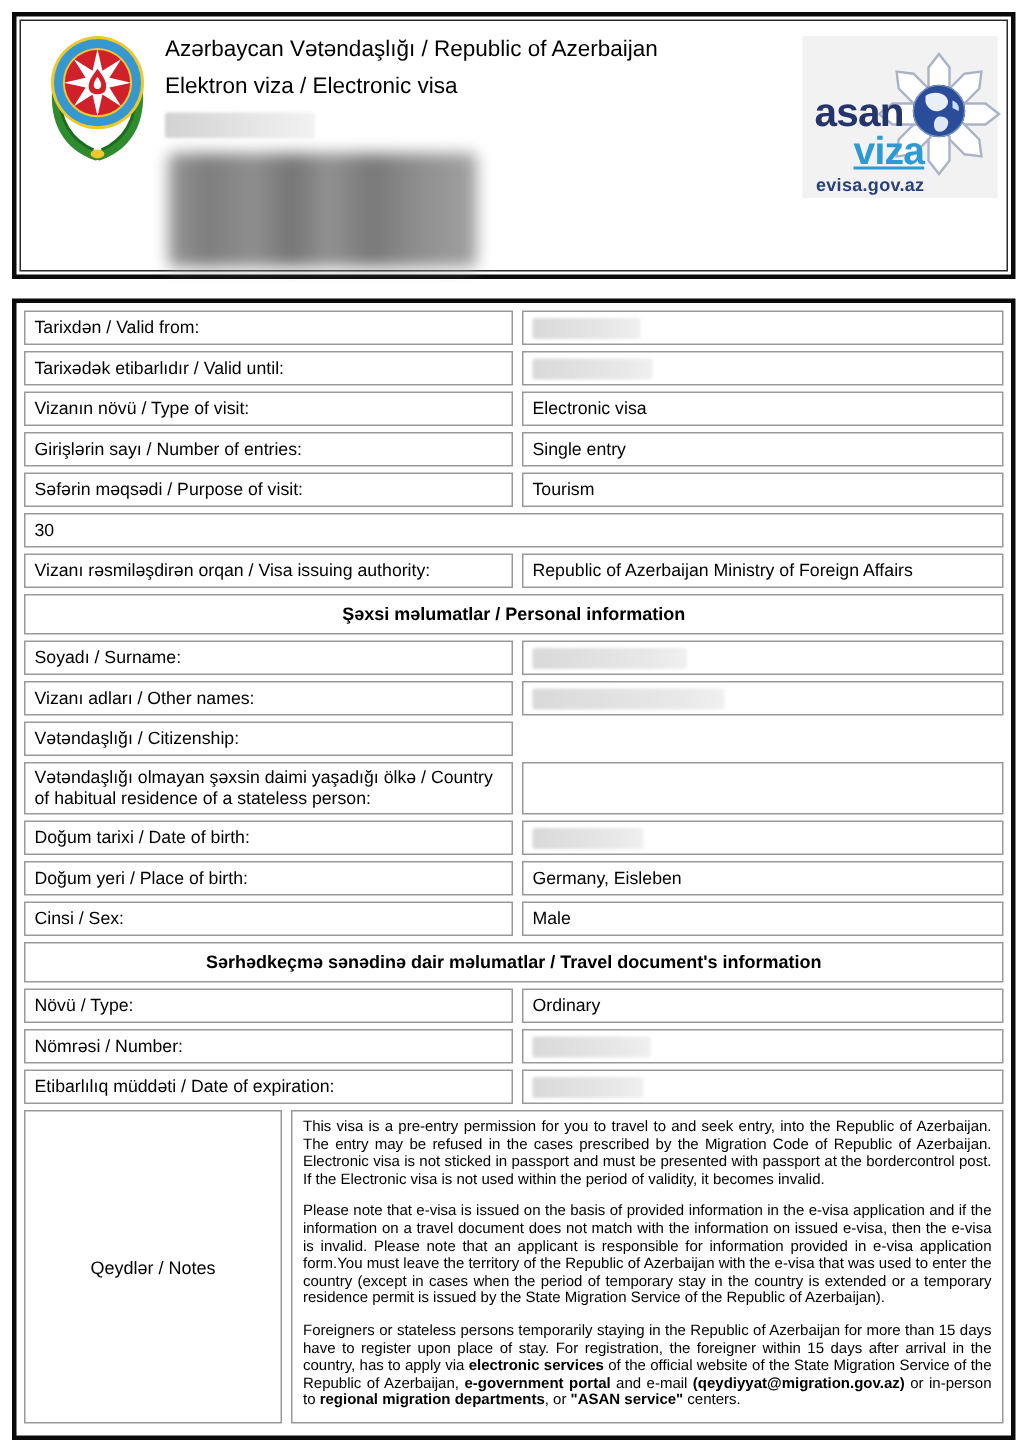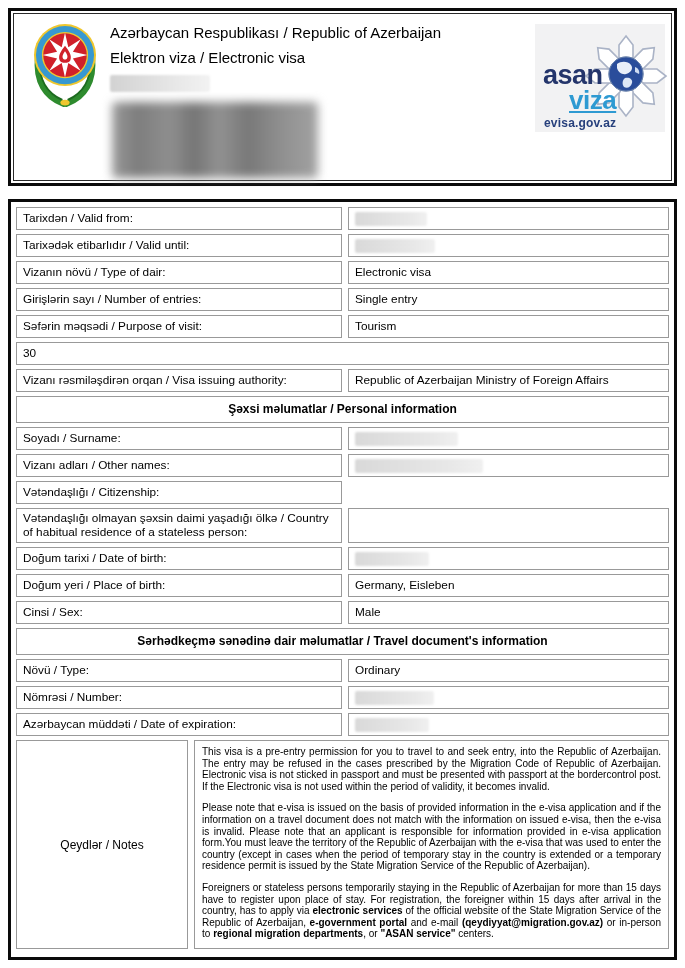--- a/index.html
+++ b/index.html
@@ -106,21 +106,21 @@
       <circle cx="50" cy="50" r="35" fill="var(--emblem-gold,#efc72e)"></circle>
       <circle cx="50" cy="50" r="33" fill="var(--emblem-red,#d0202a)"></circle>
 
       <polygon fill="#ffffff" points="50,16 55,38 74,26 62,45 84,50 62,55 74,74 55,62 50,84 45,62 26,74 38,55 16,50 38,45 26,26 45,38"></polygon>
 
       <path d="M50,36 C44,44 39,51 42,58 C44,63 56,63 58,58 C61,51 56,44 50,36 Z" fill="var(--emblem-red,#d0202a)"></path>
       <path d="M50,44 C47,48 45,52 47,55 C48,57 52,57 53,55 C55,52 53,48 50,44 Z" fill="#ffffff"></path>
     </svg>
 
     <div class="header-text">
-      <div class="doc-title">Azərbaycan Respublikası / Republic of Azerbaijan</div>
+      <div class="doc-title">Azərbaycan Vətəndaşlığı / Republic of Azerbaijan</div>
       <div class="doc-subtitle">Elektron viza / Electronic visa</div>
       <div class="redact-small"></div>
       <div class="redact-large"></div>
     </div>
 
     <div class="logo-block">
       <svg class="flower-svg" viewBox="0 0 84 84" aria-hidden="true">
         <g stroke="#aab3c6" stroke-width="1.6" fill="#ffffff">
           <g transform="translate(42,42)">
             <g>
@@ -158,21 +158,21 @@
           <span class="redact" style="width: 72px;"></span>
         </div>
       </div>
       <div class="trow">
         <div class="cell label-cell">Tarixədək etibarlıdır / Valid until:</div>
         <div class="cell value-cell">
           <span class="redact" style="width: 80px;"></span>
         </div>
       </div>
       <div class="trow">
-        <div class="cell label-cell">Vizanın növü / Type of dair:</div>
+        <div class="cell label-cell">Vizanın növü / Type of visit:</div>
         <div class="cell value-cell">Electronic visa</div>
       </div>
       <div class="trow">
         <div class="cell label-cell">Girişlərin sayı / Number of entries:</div>
         <div class="cell value-cell">Single entry</div>
       </div>
       <div class="trow">
         <div class="cell label-cell">Səfərin məqsədi / Purpose of visit:</div>
         <div class="cell value-cell">Tourism</div>
       </div>
@@ -226,21 +226,21 @@
         <div class="cell label-cell">Növü / Type:</div>
         <div class="cell value-cell">Ordinary</div>
       </div>
       <div class="trow">
         <div class="cell label-cell">Nömrəsi / Number:</div>
         <div class="cell value-cell">
           <span class="redact" style="width: 79px;"></span>
         </div>
       </div>
       <div class="trow">
-        <div class="cell label-cell">Azərbaycan müddəti / Date of expiration:</div>
+        <div class="cell label-cell">Etibarlılıq müddəti / Date of expiration:</div>
         <div class="cell value-cell">
           <span class="redact" style="width: 74px;"></span>
         </div>
       </div>
     </div>
 
   <div class="notes-row">
     <div class="notes-label-cell">Qeydlər / Notes</div>
     <div class="notes-text-cell" id="notes-text">
         <p>This visa is a pre-entry permission for you to travel to and seek entry, into the Republic of Azerbaijan. The entry may be refused in the cases prescribed by the Migration Code of Republic of Azerbaijan. Electronic visa is not sticked in passport and must be presented with passport at the bordercontrol post. If the Electronic visa is not used within the period of validity, it becomes invalid.</p>

